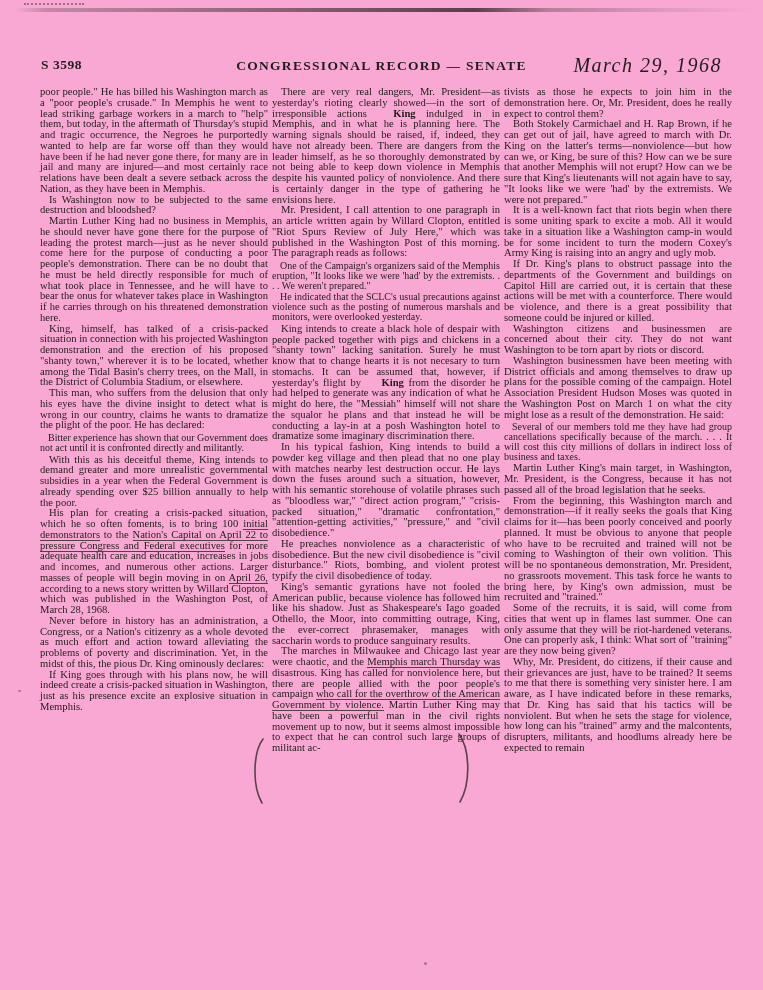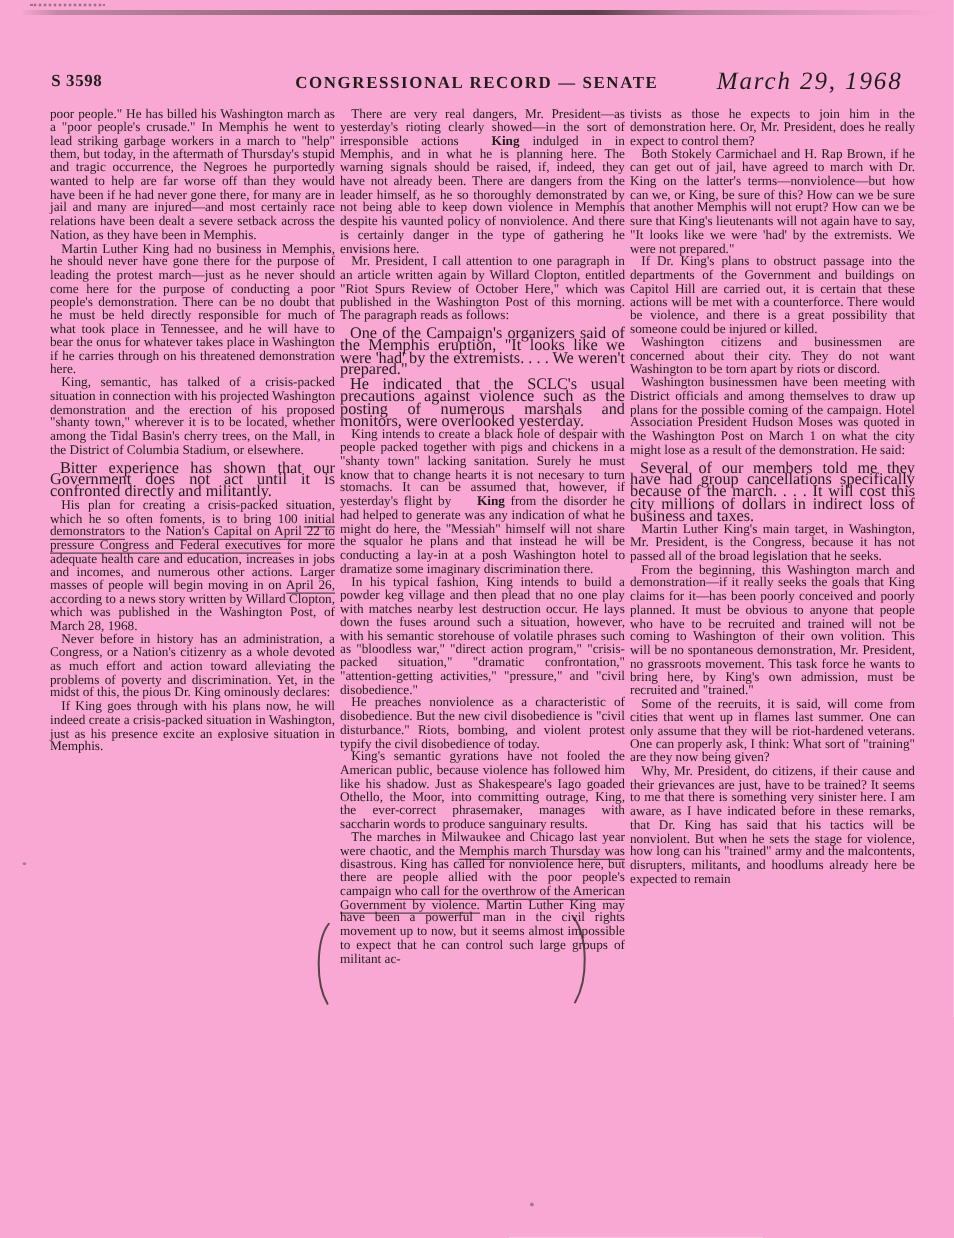--- a/index.html
+++ b/index.html
@@ -25,21 +25,21 @@
 
   .hdr-num   { position:absolute; left:41px; top:57px; font-weight:bold; font-size:13.5px; letter-spacing:.5px; }
   .hdr-title { position:absolute; left:0; right:0; top:58px; text-align:center; font-weight:bold;
                font-size:13.5px; letter-spacing:1.3px; }
   .hdr-date  { position:absolute; right:41px; top:54px; font-style:italic; font-size:20px; letter-spacing:1.5px; }
 
   .cols { position:absolute; left:40px; top:87px; width:692px; display:flex; gap:4px; }
   .col  { width:228px; font-size:10.6px; line-height:10.75px; text-align:justify; }
   .col p { margin:0; padding:0; text-indent:9px; }
   .col p.cont { text-indent:0; }
-  .col .q { font-size:13px; line-height:9.8px; margin:2px 0; text-indent:8px; }
+  .col .q { font-size:10px; line-height:9.8px; margin:2px 0; text-indent:8px; }
   .u  { border-bottom:1.4px solid rgba(48,44,38,.82); }
   strong { font-weight:bold;margin-left:16px; }
 
   .pen { position:absolute; pointer-events:none; }
   .pen svg { display:block; }
 </style>
 </head>
 <body>
 
 <div class="page">
@@ -48,43 +48,47 @@
   <div class="scan-dots"></div>
 
   <div class="hdr-num">S 3598</div>
   <div class="hdr-title">CONGRESSIONAL RECORD — SENATE</div>
   <div class="hdr-date">March 29, 1968</div>
 
   <div class="cols">
 
     <div class="col">
       <p class="cont">poor people." He has billed his Washington march as a "poor people's crusade." In Memphis he went to lead striking garbage workers in a march to "help" them, but today, in the aftermath of Thursday's stupid and tragic occurrence, the Negroes he purportedly wanted to help are far worse off than they would have been if he had never gone there, for many are in jail and many are injured—and most certainly race relations have been dealt a severe setback across the Nation, as they have been in Memphis.</p>
+      <p>Is Washington now to be subjected to the same destruction and bloodshed?</p>
       <p>Martin Luther King had no business in Memphis, he should never have gone there for the purpose of leading the protest march—just as he never should come here for the purpose of conducting a poor people's demonstration. There can be no doubt that he must be held directly responsible for much of what took place in Tennessee, and he will have to bear the onus for whatever takes place in Washington if he carries through on his threatened demonstration here.</p>
-      <p>King, semantic, has talked of a crisis-packed situation in connection with his projected Washington demonstration and the erection of his proposed "shanty town," wherever it is to be located, whether among the Tidal Basin's cherry trees, on the Mall, in the District of Columbia Stadium, or elsewhere.</p>
+      <p>King, himself, has talked of a crisis-packed situation in connection with his projected Washington demonstration and the erection of his proposed "shanty town," wherever it is to be located, whether among the Tidal Basin's cherry trees, on the Mall, in the District of Columbia Stadium, or elsewhere.</p>
+      <p>This man, who suffers from the delusion that only his eyes have the divine insight to detect what is wrong in our country, claims he wants to dramatize the plight of the poor. He has declared:</p>
       <p class="q">Bitter experience has shown that our Government does not act until it is confronted directly and militantly.</p>
+      <p>With this as his deceitful theme, King intends to demand greater and more unrealistic governmental subsidies in a year when the Federal Government is already spending over $25 billion annually to help the poor.</p>
       <p><span>His plan for creating a crisis-packed situation, which he so often foments, is to bring 100 </span><span class="u">initial demonstrators</span><span> to the </span><span class="u">Nation's Capital on April 22 to pressure Congress and Federal executives</span><span> for more adequate health care and education, increases in jobs and incomes, and numerous other actions. Larger masses of people will begin moving in on </span><span class="u">April 26,</span><span> according to a news story written by Willard Clopton, which was published in the Washington Post, of March 28, 1968.</span></p>
       <p>Never before in history has an administration, a Congress, or a Nation's citizenry as a whole devoted as much effort and action toward alleviating the problems of poverty and discrimination. Yet, in the midst of this, the pious Dr. King ominously declares:</p>
       <p>If King goes through with his plans now, he will indeed create a crisis-packed situation in Washington, just as his presence excite an explosive situation in Memphis.</p>
     </div>
 
     <div class="col">
       <p><span>There are very real dangers, Mr. President—as yesterday's rioting clearly showed—in the sort of irresponsible actions </span><strong>King</strong><span> indulged in in Memphis, and in what he is planning here. The warning signals should be raised, if, indeed, they have not already been. There are dangers from the leader himself, as he so thoroughly demonstrated by not being able to keep down violence in Memphis despite his vaunted policy of nonviolence. And there is certainly danger in the type of gathering he envisions here.</span></p>
-      <p>Mr. President, I call attention to one paragraph in an article written again by Willard Clopton, entitled "Riot Spurs Review of October Here," which was published in the Washington Post of this morning. The paragraph reads as follows:</p>
+      <p>Mr. President, I call attention to one paragraph in an article written again by Willard Clopton, entitled "Riot Spurs Review of July Here," which was published in the Washington Post of this morning. The paragraph reads as follows:</p>
       <p class="q">One of the Campaign's organizers said of the Memphis eruption, "It looks like we were 'had' by the extremists. . . . We weren't prepared."</p>
       <p class="q">He indicated that the SCLC's usual precautions against violence such as the posting of numerous marshals and monitors, were overlooked yesterday.</p>
       <p><span>King intends to create a black hole of despair with people packed together with pigs and chickens in a "shanty town" lacking sanitation. Surely he must know that to change hearts it is not necesary to turn stomachs. It can be assumed that, however, if yesterday's flight by </span><strong>King</strong><span> from the disorder he had helped to generate was any indication of what he might do here, the "Messiah" himself will not share the squalor he plans and that instead he will be conducting a lay-in at a posh Washington hotel to dramatize some imaginary discrimination there.</span></p>
       <p>In his typical fashion, King intends to build a powder keg village and then plead that no one play with matches nearby lest destruction occur. He lays down the fuses around such a situation, however, with his semantic storehouse of volatile phrases such as "bloodless war," "direct action program," "crisis-packed situation," "dramatic confrontation," "attention-getting activities," "pressure," and "civil disobedience."</p>
       <p>He preaches nonviolence as a characteristic of disobedience. But the new civil disobedience is "civil disturbance." Riots, bombing, and violent protest typify the civil disobedience of today.</p>
       <p>King's semantic gyrations have not fooled the American public, because violence has followed him like his shadow. Just as Shakespeare's Iago goaded Othello, the Moor, into committing outrage, King, the ever-correct phrasemaker, manages with saccharin words to produce sanguinary results.</p>
       <p><span>The marches in Milwaukee and Chicago last year were chaotic, and the </span><span class="u">Memphis march Thursday was</span><span> disastrous. King has called for nonviolence here, but there are people allied with the poor people's campaign </span><span class="u">who call for the overthrow of the American Government by violence.</span><span> Martin Luther King may have been a powerful man in the civil rights movement up to now, but it seems almost impossible to expect that he can control such large groups of militant ac-</span></p>
     </div>
 
     <div class="col">
       <p class="cont">tivists as those he expects to join him in the demonstration here. Or, Mr. President, does he really expect to control them?</p>
       <p>Both Stokely Carmichael and H. Rap Brown, if he can get out of jail, have agreed to march with Dr. King on the latter's terms—nonviolence—but how can we, or King, be sure of this? How can we be sure that another Memphis will not erupt? How can we be sure that King's lieutenants will not again have to say, "It looks like we were 'had' by the extremists. We were not prepared."</p>
+      <p>It is a well-known fact that riots begin when there is some uniting spark to excite a mob. All it would take in a situation like a Washington camp-in would be for some incident to turn the modern Coxey's Army King is raising into an angry and ugly mob.</p>
       <p>If Dr. King's plans to obstruct passage into the departments of the Government and buildings on Capitol Hill are carried out, it is certain that these actions will be met with a counterforce. There would be violence, and there is a great possibility that someone could be injured or killed.</p>
       <p>Washington citizens and businessmen are concerned about their city. They do not want Washington to be torn apart by riots or discord.</p>
       <p>Washington businessmen have been meeting with District officials and among themselves to draw up plans for the possible coming of the campaign. Hotel Association President Hudson Moses was quoted in the Washington Post on March 1 on what the city might lose as a result of the demonstration. He said:</p>
       <p class="q">Several of our members told me they have had group cancellations specifically because of the march. . . . It will cost this city millions of dollars in indirect loss of business and taxes.</p>
       <p>Martin Luther King's main target, in Washington, Mr. President, is the Congress, because it has not passed all of the broad legislation that he seeks.</p>
       <p>From the beginning, this Washington march and demonstration—if it really seeks the goals that King claims for it—has been poorly conceived and poorly planned. It must be obvious to anyone that people who have to be recruited and trained will not be coming to Washington of their own volition. This will be no spontaneous demonstration, Mr. President, no grassroots movement. This task force he wants to bring here, by King's own admission, must be recruited and "trained."</p>
       <p>Some of the recruits, it is said, will come from cities that went up in flames last summer. One can only assume that they will be riot-hardened veterans. One can properly ask, I think: What sort of "training" are they now being given?</p>
       <p>Why, Mr. President, do citizens, if their cause and their grievances are just, have to be trained? It seems to me that there is something very sinister here. I am aware, as I have indicated before in these remarks, that Dr. King has said that his tactics will be nonviolent. But when he sets the stage for violence, how long can his "trained" army and the malcontents, disrupters, militants, and hoodlums already here be expected to remain</p>
     </div>
 

